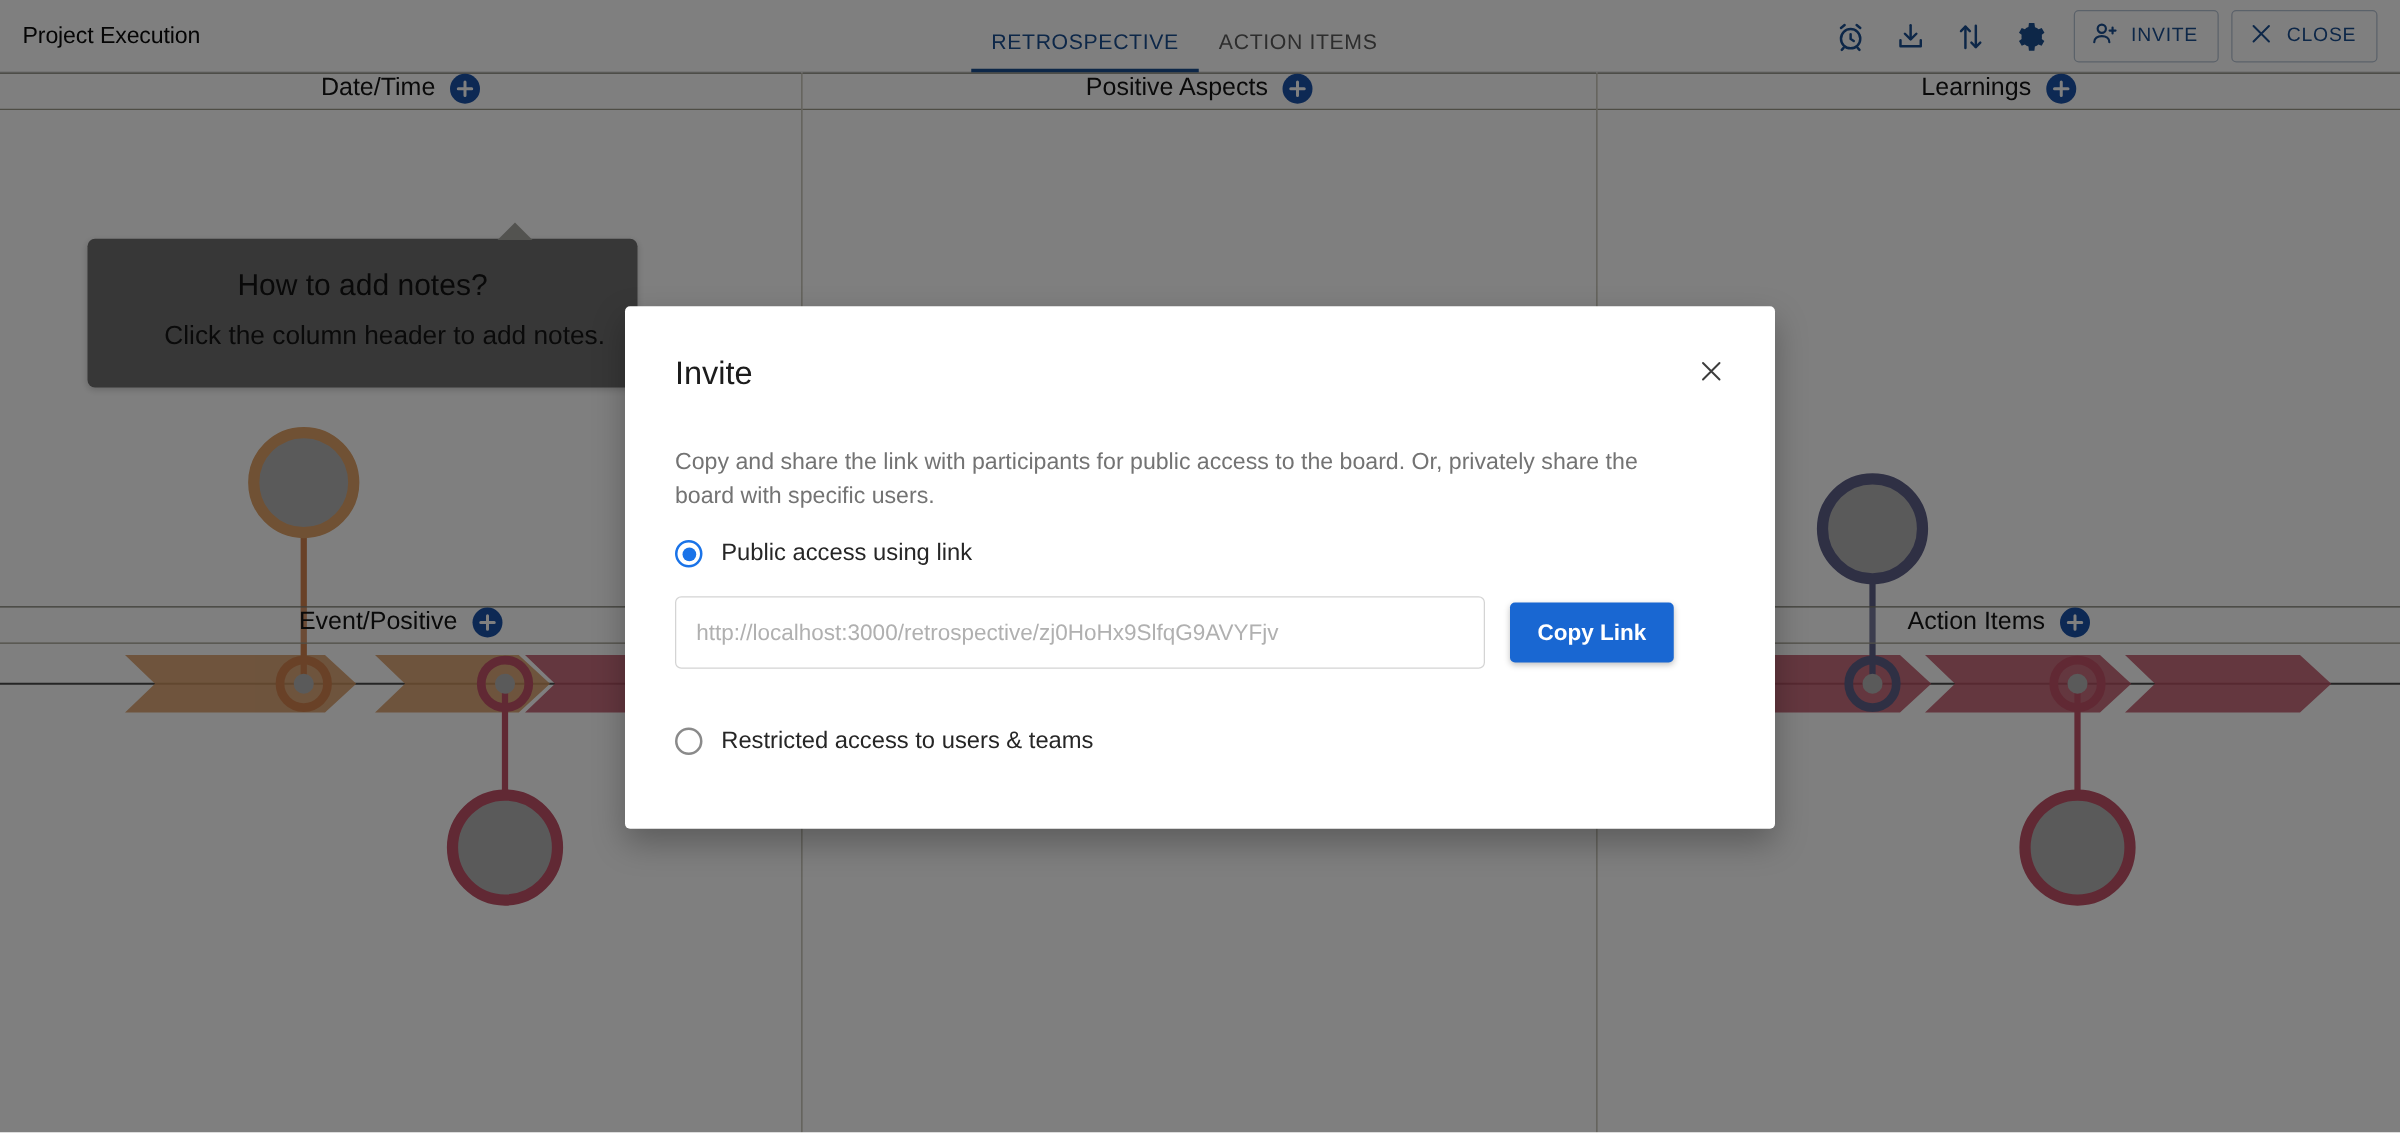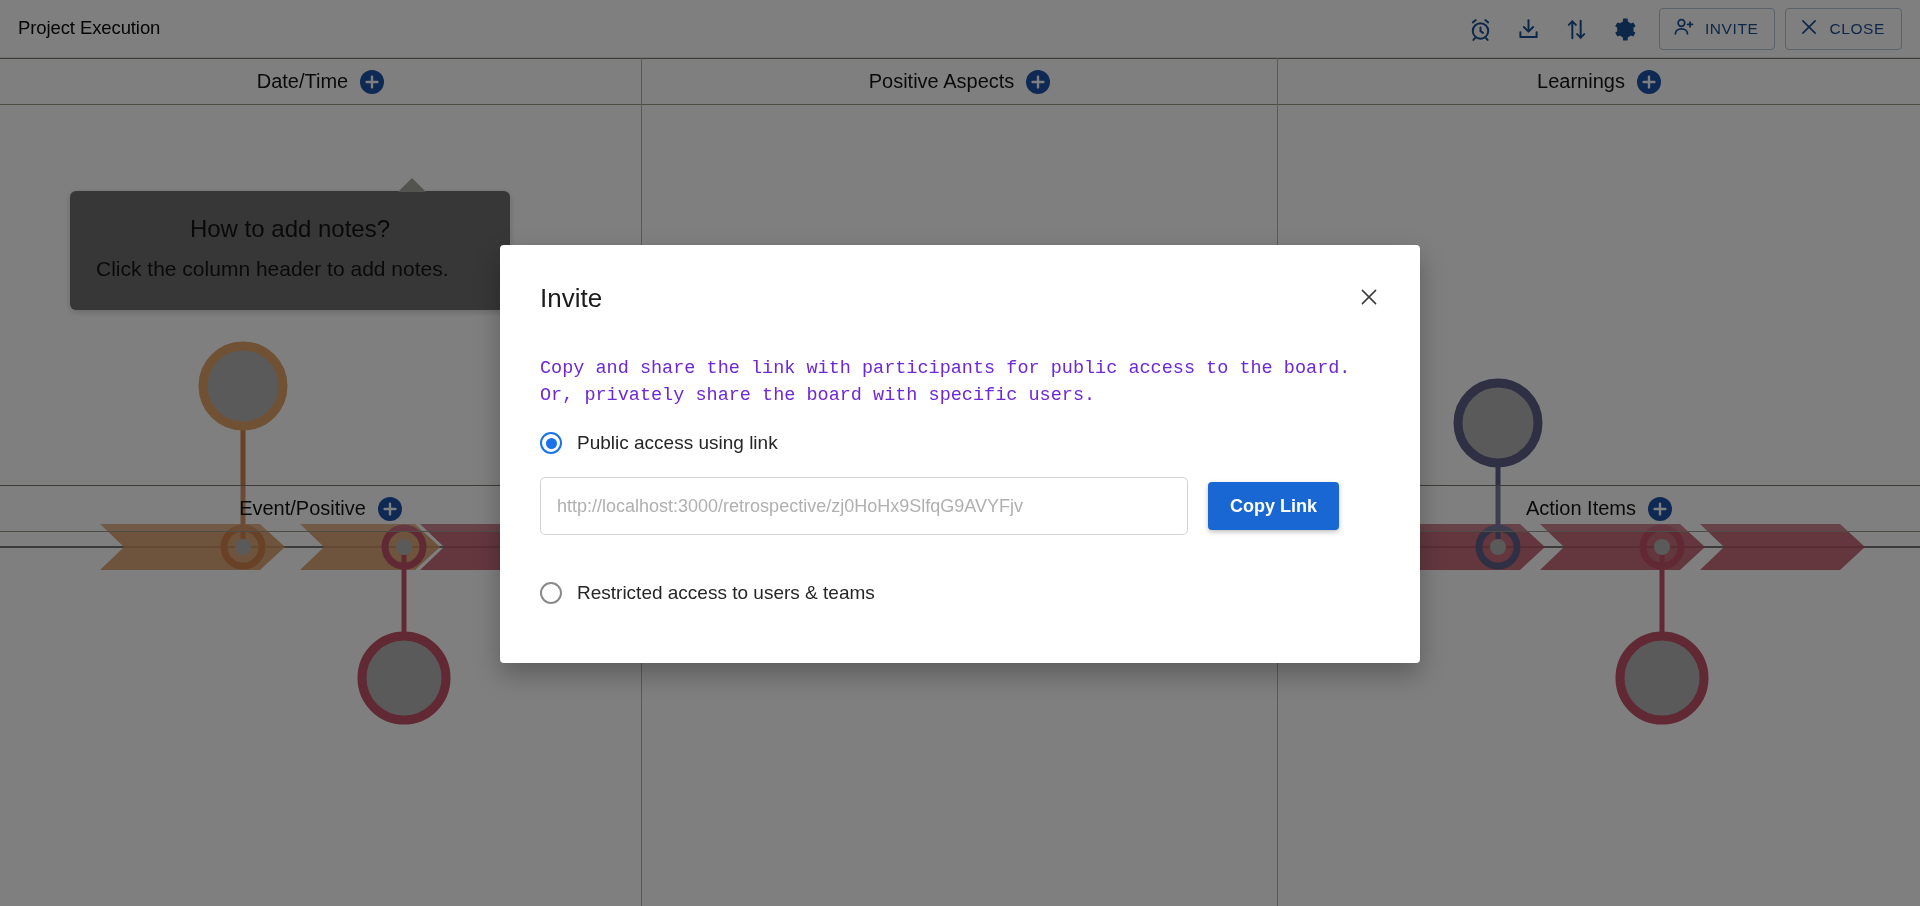--- a/index.html
+++ b/index.html
@@ -100,25 +100,25 @@
   }
   .grid-col {
     position: relative;
     height: 100%;
     border-right: 1px solid #b9b6a6;
   }
   .grid-col:last-child { border-right: none; }
 
   .col-header {
     position: absolute; left: 0; right: 0; top: 0;
-    height: 47px;
+    height: 30px;
     background: rgba(255,255,255,0.16);
     border-top: 1px solid #7b7a6e;
     border-bottom: 1px solid #9d9a8b;
-    display: flex; align-items: center; justify-content: center;
+    display: flex; align-items: flex-start; justify-content: center;
     gap: 12px;
     cursor: pointer;
     z-index: 4;
   }
   .col-header-label {
     font-size: 20px; color: #141414; white-space: nowrap;
   }
   .plus-badge {
     width: 24px; height: 24px; border-radius: 50%;
     background: #1b52a8;
@@ -152,21 +152,21 @@
     top: -13px; right: 84px;
     border-left: 14px solid transparent;
     border-right: 14px solid transparent;
     border-bottom: 14px solid #a7a7a1;
   }
   #tooltip .tt-title {
     font-size: 24px; text-align: center; margin-bottom: 12px;
     color: #121212;
   }
   #tooltip .tt-body {
-    font-size: 21px; text-align: left; line-height: 1.38;
+    font-size: 21px; text-align: right; line-height: 1.38;
     color: #141414;
   }
 
   
   #watermark {
     position: absolute; right: 52px; bottom: 76px;
     text-align: left; z-index: 3;
     pointer-events: none;
   }
   #watermark .wm-1 {
@@ -203,21 +203,21 @@
   #modal-title {
     font-size: 26px; color: #1c1c1c; font-weight: 400;
   }
   #modal-close {
     background: none; border: none; cursor: pointer;
     width: 34px; height: 34px; margin-top: -3px;
     display: flex; align-items: center; justify-content: center;
   }
   #modal-desc {
     position: absolute; left: 40px; top: 110px; width: 820px;
-    font-size: 18.5px; line-height: 1.47; color: #6d28d9; font-family: Liberation Mono, monospace;
+    font-size: 18.5px; line-height: 1.47; color: #737373;
   }
   .radio-row {
     position: absolute; left: 40px;
     display: flex; align-items: flex-start; gap: 15px;
     cursor: pointer;
   }
   #radio-public { top: 187px; }
   #radio-restricted { top: 337px; }
   .radio-mark {
     width: 22px; height: 22px; border-radius: 50%;
@@ -371,20 +371,24 @@
 
       <div id="watermark">
         <div class="wm-1">Activate Windows</div>
         <div class="wm-2">Go to Settings to activate Windows.</div>
       </div>
     </div>
 
     <div id="appbar">
       <div id="board-title">Project Execution</div>
 
+      <div id="tabs">
+        <button class="tab active">RETROSPECTIVE</button>
+        <button class="tab">ACTION ITEMS</button>
+      </div>
 
       <div id="toolbar">
         <button class="tool-icon" title="Timer">
           <svg width="25" height="25" viewBox="0 0 24 24" fill="none" stroke="#1b4f91" stroke-width="1.9" stroke-linecap="round">
             <circle cx="12" cy="13.4" r="7.4"></circle>
             <path d="M12 10v3.6l2.4 1.6"></path>
             <path d="M4.6 5.2 7.4 2.9M19.4 5.2 16.6 2.9"></path>
             <path d="M6.6 20.4 5.2 22M17.4 20.4 18.8 22"></path>
           </svg>
         </button>

